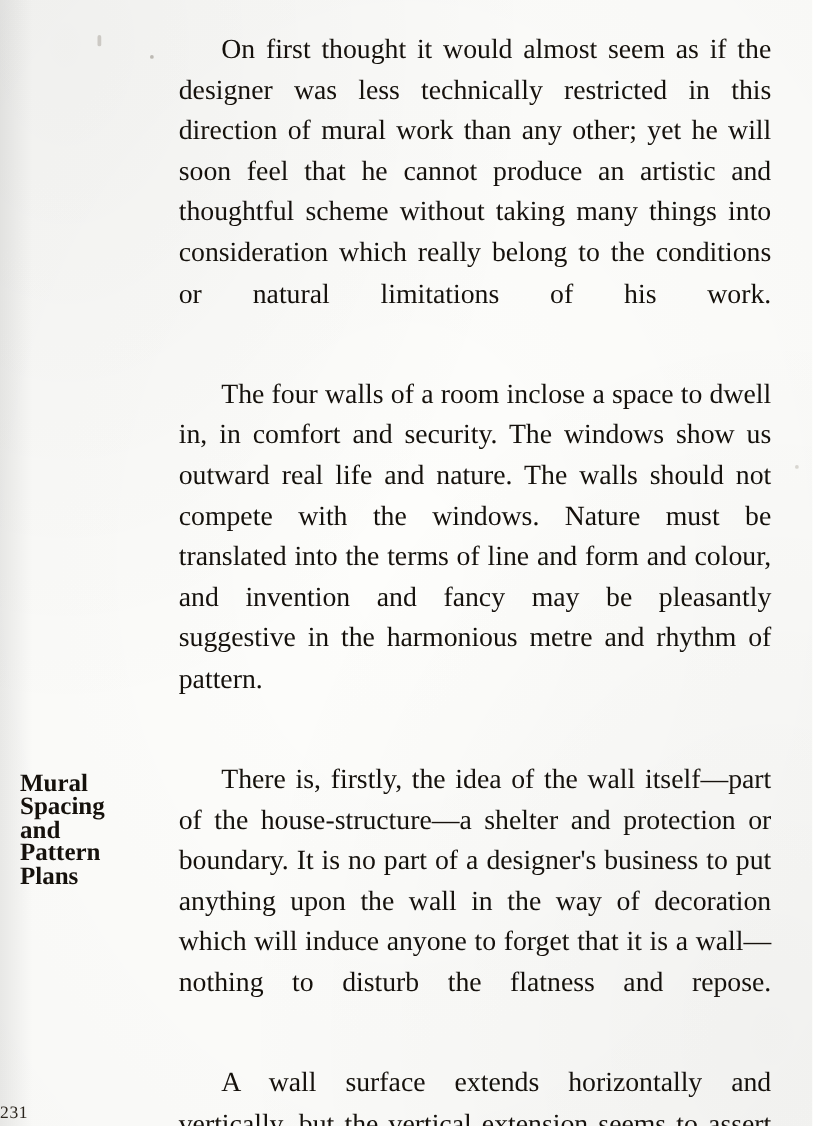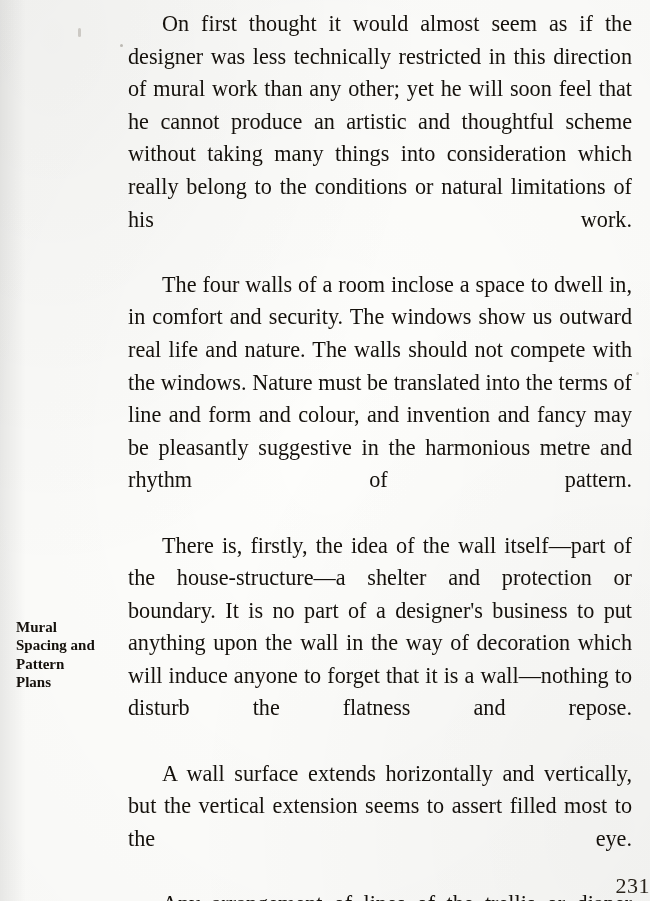--- a/index.html
+++ b/index.html
@@ -36,49 +36,49 @@
     left: 128px;
     top: 8px;
     width: 504px;
     font-size: 22.2px;
     line-height: 32.6px;
     text-align: justify;
     text-justify: inter-word;
     color: #15110c;
   }
   .para {
-    margin: 0;
+    margin: 15px;
     text-indent: 34px;
     text-align: justify;
   }
   
   .para::after {
     content: "";
     display: inline-block;
     width: 100%;
   }
   .marginal-note {
     position: absolute;
     left: 16px;
     top: 618px;
     width: 104px;
     font-family: "Liberation Serif", "DejaVu Serif", serif;
     font-weight: bold;
-    font-size: 15px;
+    font-size: 20px;
     line-height: 18.4px;
     color: #15110c;
     text-align: left;
   }
   .folio {
     position: absolute;
     left: 0;
     right: 0;
     bottom: 2px;
-    text-align: right;
-    font-size: 22px;
+    text-align: left;
+    font-size: 14px;
     color: #2a241c;
     letter-spacing: 0.5px;
   }
   .speck {
     position: absolute;
     background: rgba(90, 80, 65, 0.35);
     border-radius: 50%;
     pointer-events: none;
   }
   .speck.s1 { left: 78px;  top: 28px;  width: 3px; height: 9px; border-radius: 2px; background: rgba(120,110,95,0.30); }

